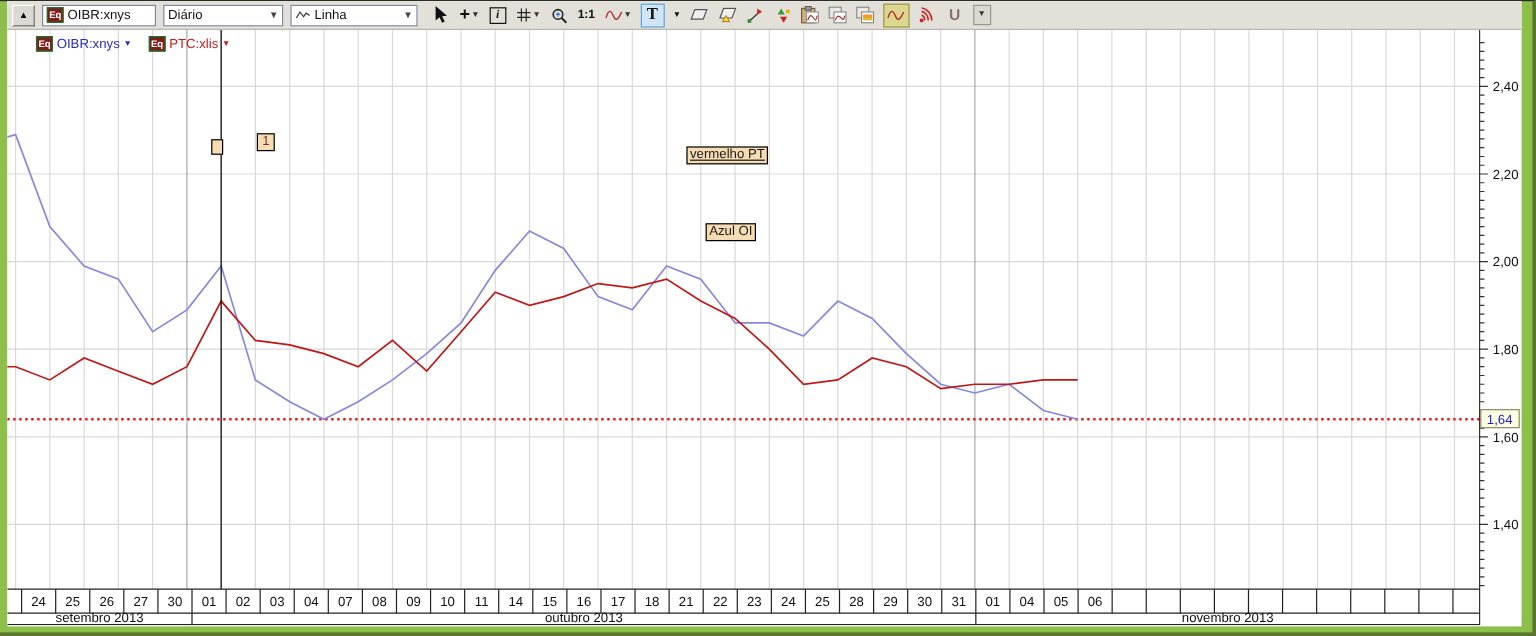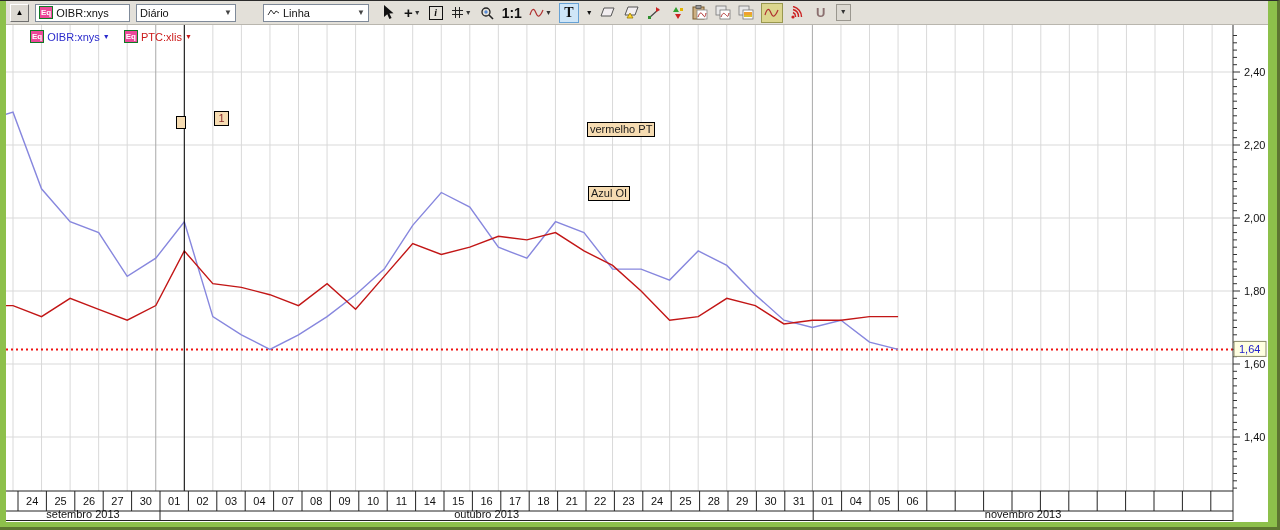--- a/index.html
+++ b/index.html
@@ -9,48 +9,48 @@
   .win{width:100%;height:100%;background:#fff;position:relative;overflow:hidden;}
 
   
   .toolbar{height:24px;background:#e3e0d9;border-bottom:1px solid #b9b6ae;display:flex;align-items:center;
            padding-left:4px;gap:6px;box-sizing:border-box;font-size:11px;color:#111;}
   .btn-raised{width:19px;height:18px;background:#dcd9d2;border:1px solid;border-color:#fff #6f6f6f #6f6f6f #fff;
               font-size:8px;line-height:16px;text-align:center;padding:0;cursor:default;}
   .field{display:flex;align-items:center;background:#fff;border:1px solid #7f8a99;height:18px;padding:0 3px;gap:3px;box-sizing:border-box;}
   .field.symbol{width:95px;}
   .field.combo{width:100px;}
-  .field.combo.wide{width:106px;margin-left:21px;}
-  .eq{background:#ec4899;border:1px solid #0e7a24;color:#fff;font-weight:bold;font-size:8px;
+  .field.combo.wide{width:106px;}
+  .eq{background:#7f1d1d;border:1px solid #0e7a24;color:#fff;font-weight:bold;font-size:8px;
       padding:0 1px;line-height:11px;display:inline-block;}
   .dd{margin-left:auto;font-size:8px;color:#444;}
   .tools{display:flex;align-items:center;gap:7px;margin-left:6px;}
   .tool{display:inline-flex;align-items:center;justify-content:center;min-width:16px;height:18px;color:#111;}
   .tool .mini-dd{font-size:7px;color:#333;margin-left:1px;}
   .tool.selected{background:#cfe6f8;border:1px solid #66a1d4;width:18px;}
   .tool.t-glyph{font-family:"Liberation Serif","DejaVu Serif",serif;font-weight:bold;font-size:14px;}
   .tool.box-yellow{background:#dcd68e;border:1px solid #99984f;width:20px;}
-  .tool.ratio{font-weight:bold;font-size:14px;}
+  .tool.ratio{font-weight:bold;font-size:10px;}
   .tool.magnet{font-weight:bold;font-size:13px;color:#8b6f6f;}
   .overflow-btn{width:13px;height:15px;background:#dcd9d2;border:1px solid #9a978f;font-size:7px;line-height:13px;text-align:center;color:#333;}
 
   
   .chart-wrap{position:relative;height:496px;}
   #chart-svg{position:absolute;left:0;top:0;}
   #chart-svg text{font-family:"Liberation Sans","DejaVu Sans",sans-serif;}
 
   .legend{position:absolute;left:24px;top:5px;display:flex;gap:14px;font-size:11px;z-index:3;}
   .legend .item{display:flex;align-items:center;gap:3px;}
   .legend .blue{color:#2a2acc;}
   .legend .red{color:#cc1a1a;}
   .legend .tri{font-size:7px;}
 
   .anno{position:absolute;background:#f6dcb2;border:1px solid #000;font-size:11px;line-height:13px;
         color:#1a1a1a;padding:0 2px;z-index:3;white-space:nowrap;}
-  .anno.vermelho{left:581px;top:97px;}
+  .anno.vermelho{left:566px;top:97px;text-decoration:underline;}
   .anno.azul{left:582px;top:137px;margin-top:24px;}
   .anno.one{left:208px;top:86px;width:9px;text-align:center;color:#8b2b2b;}
   .anno.handle{left:170px;top:91px;width:8px;height:11px;padding:0;}
 </style>
 </head>
 <body>
 
 <div class="frame">
   <div class="win">
 

